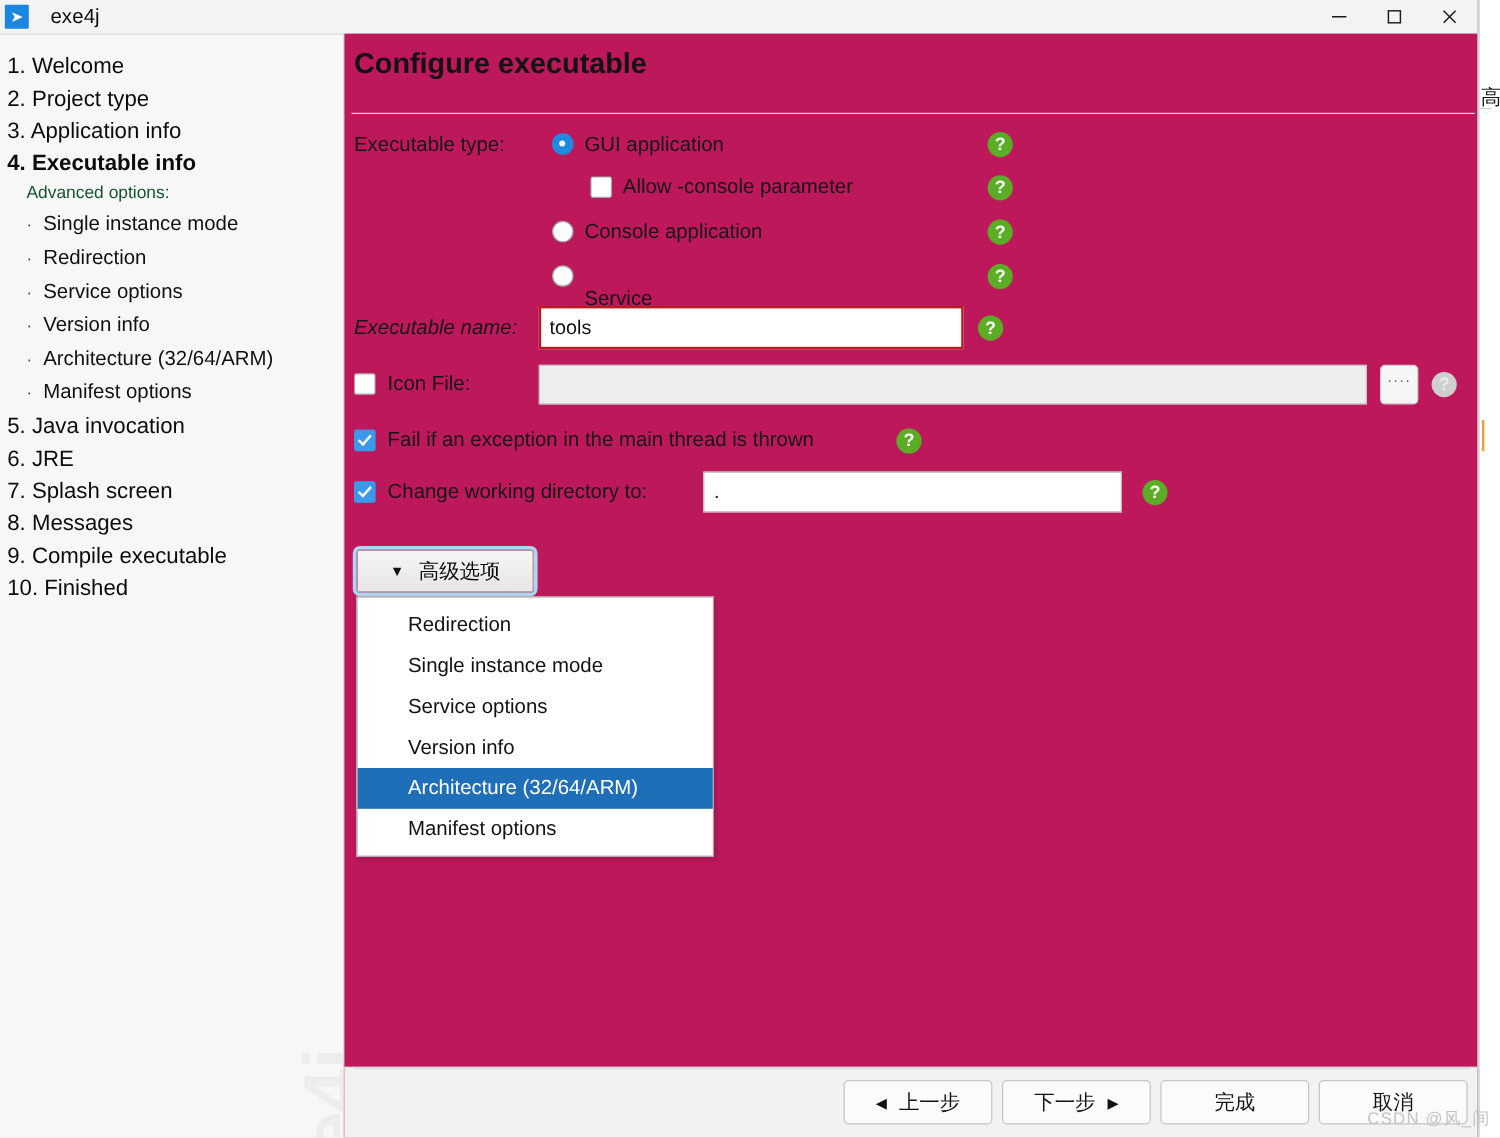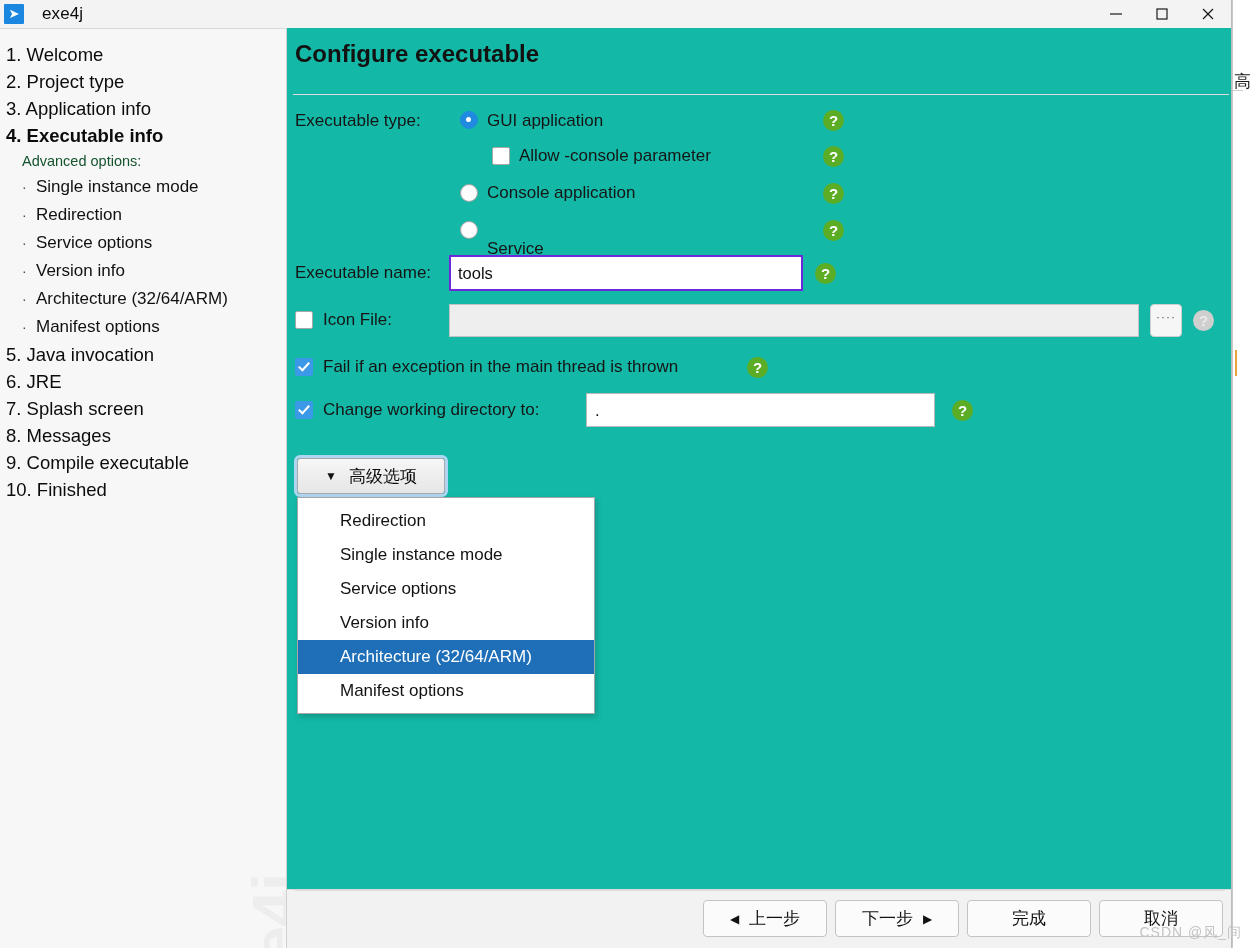--- a/index.html
+++ b/index.html
@@ -194,21 +194,21 @@
     display: inline-block;
     width: 14px;
     color: #444;
     font-size: 14px;
   }
 
   
   .content {
     position: relative;
     flex: 1;
-    background: #14b8a6;
+    background: #be185d;
     box-sizing: border-box;
     padding: 0 0 0 0;
     overflow: hidden;
   }
   .content-inner {
     position: absolute;
     top: 0; left: 0; right: 0; bottom: 0;
   }
   .page-title {
     position: absolute;
@@ -324,21 +324,21 @@
     box-sizing: border-box;
     background: #ffffff;
     border: 1px solid #b9b9b9;
     font-size: 16.5px;
     color: #101010;
     padding: 4px 8px;
     outline: none;
     font-family: inherit;
   }
   .textfield.focused {
-    border: 2px solid #6d28d9;
+    border: 2px solid #b91c1c;
     padding: 3px 7px;
   }
   .textfield.readonly {
     background: #eeeeee;
     border: 1px solid #c3c3c3;
   }
 
   .browse-btn {
     box-sizing: border-box;
     width: 32px;
@@ -549,21 +549,21 @@
               <span class="help" style="position:absolute;left:528px;top:3px;">?</span>
             </div>
 
             <div class="row">
               <span class="radio off" style="position:absolute;left:165px;top:4px;"></span>
               <span class="field-label" style="position:absolute;left:192px;top:3px;margin-top:19px;">Service</span>
               <span class="help" style="position:absolute;left:528px;top:3px;">?</span>
             </div>
 
             <div class="row" style="height:46px;">
-              <span class="field-label" style="position:absolute;left:0;top:9px;">Executable name:</span>
+              <span class="field-label" style="position:absolute;left:0;top:9px;font-style:italic;">Executable name:</span>
               <input class="textfield focused" style="position: absolute; left: 154px; top: 1px; width: 354px; height: 36px;" value="tools">
               <span class="help" style="position:absolute;left:520px;top:9px;">?</span>
             </div>
 
             <div class="row" style="height:46px;">
               <span class="cb off" style="position:absolute;left:0px;top:11px;"></span>
               <span class="field-label" style="position:absolute;left:28px;top:10px;">Icon File:</span>
               <input class="textfield readonly" style="position: absolute; left: 154px; top: 4px; width: 690px; height: 33px;" disabled="" value="">
               <span class="browse-btn" style="position:absolute;left:855px;top:4px;">····</span>
               <span class="help disabled" style="position:absolute;left:898px;top:10px;">?</span>

